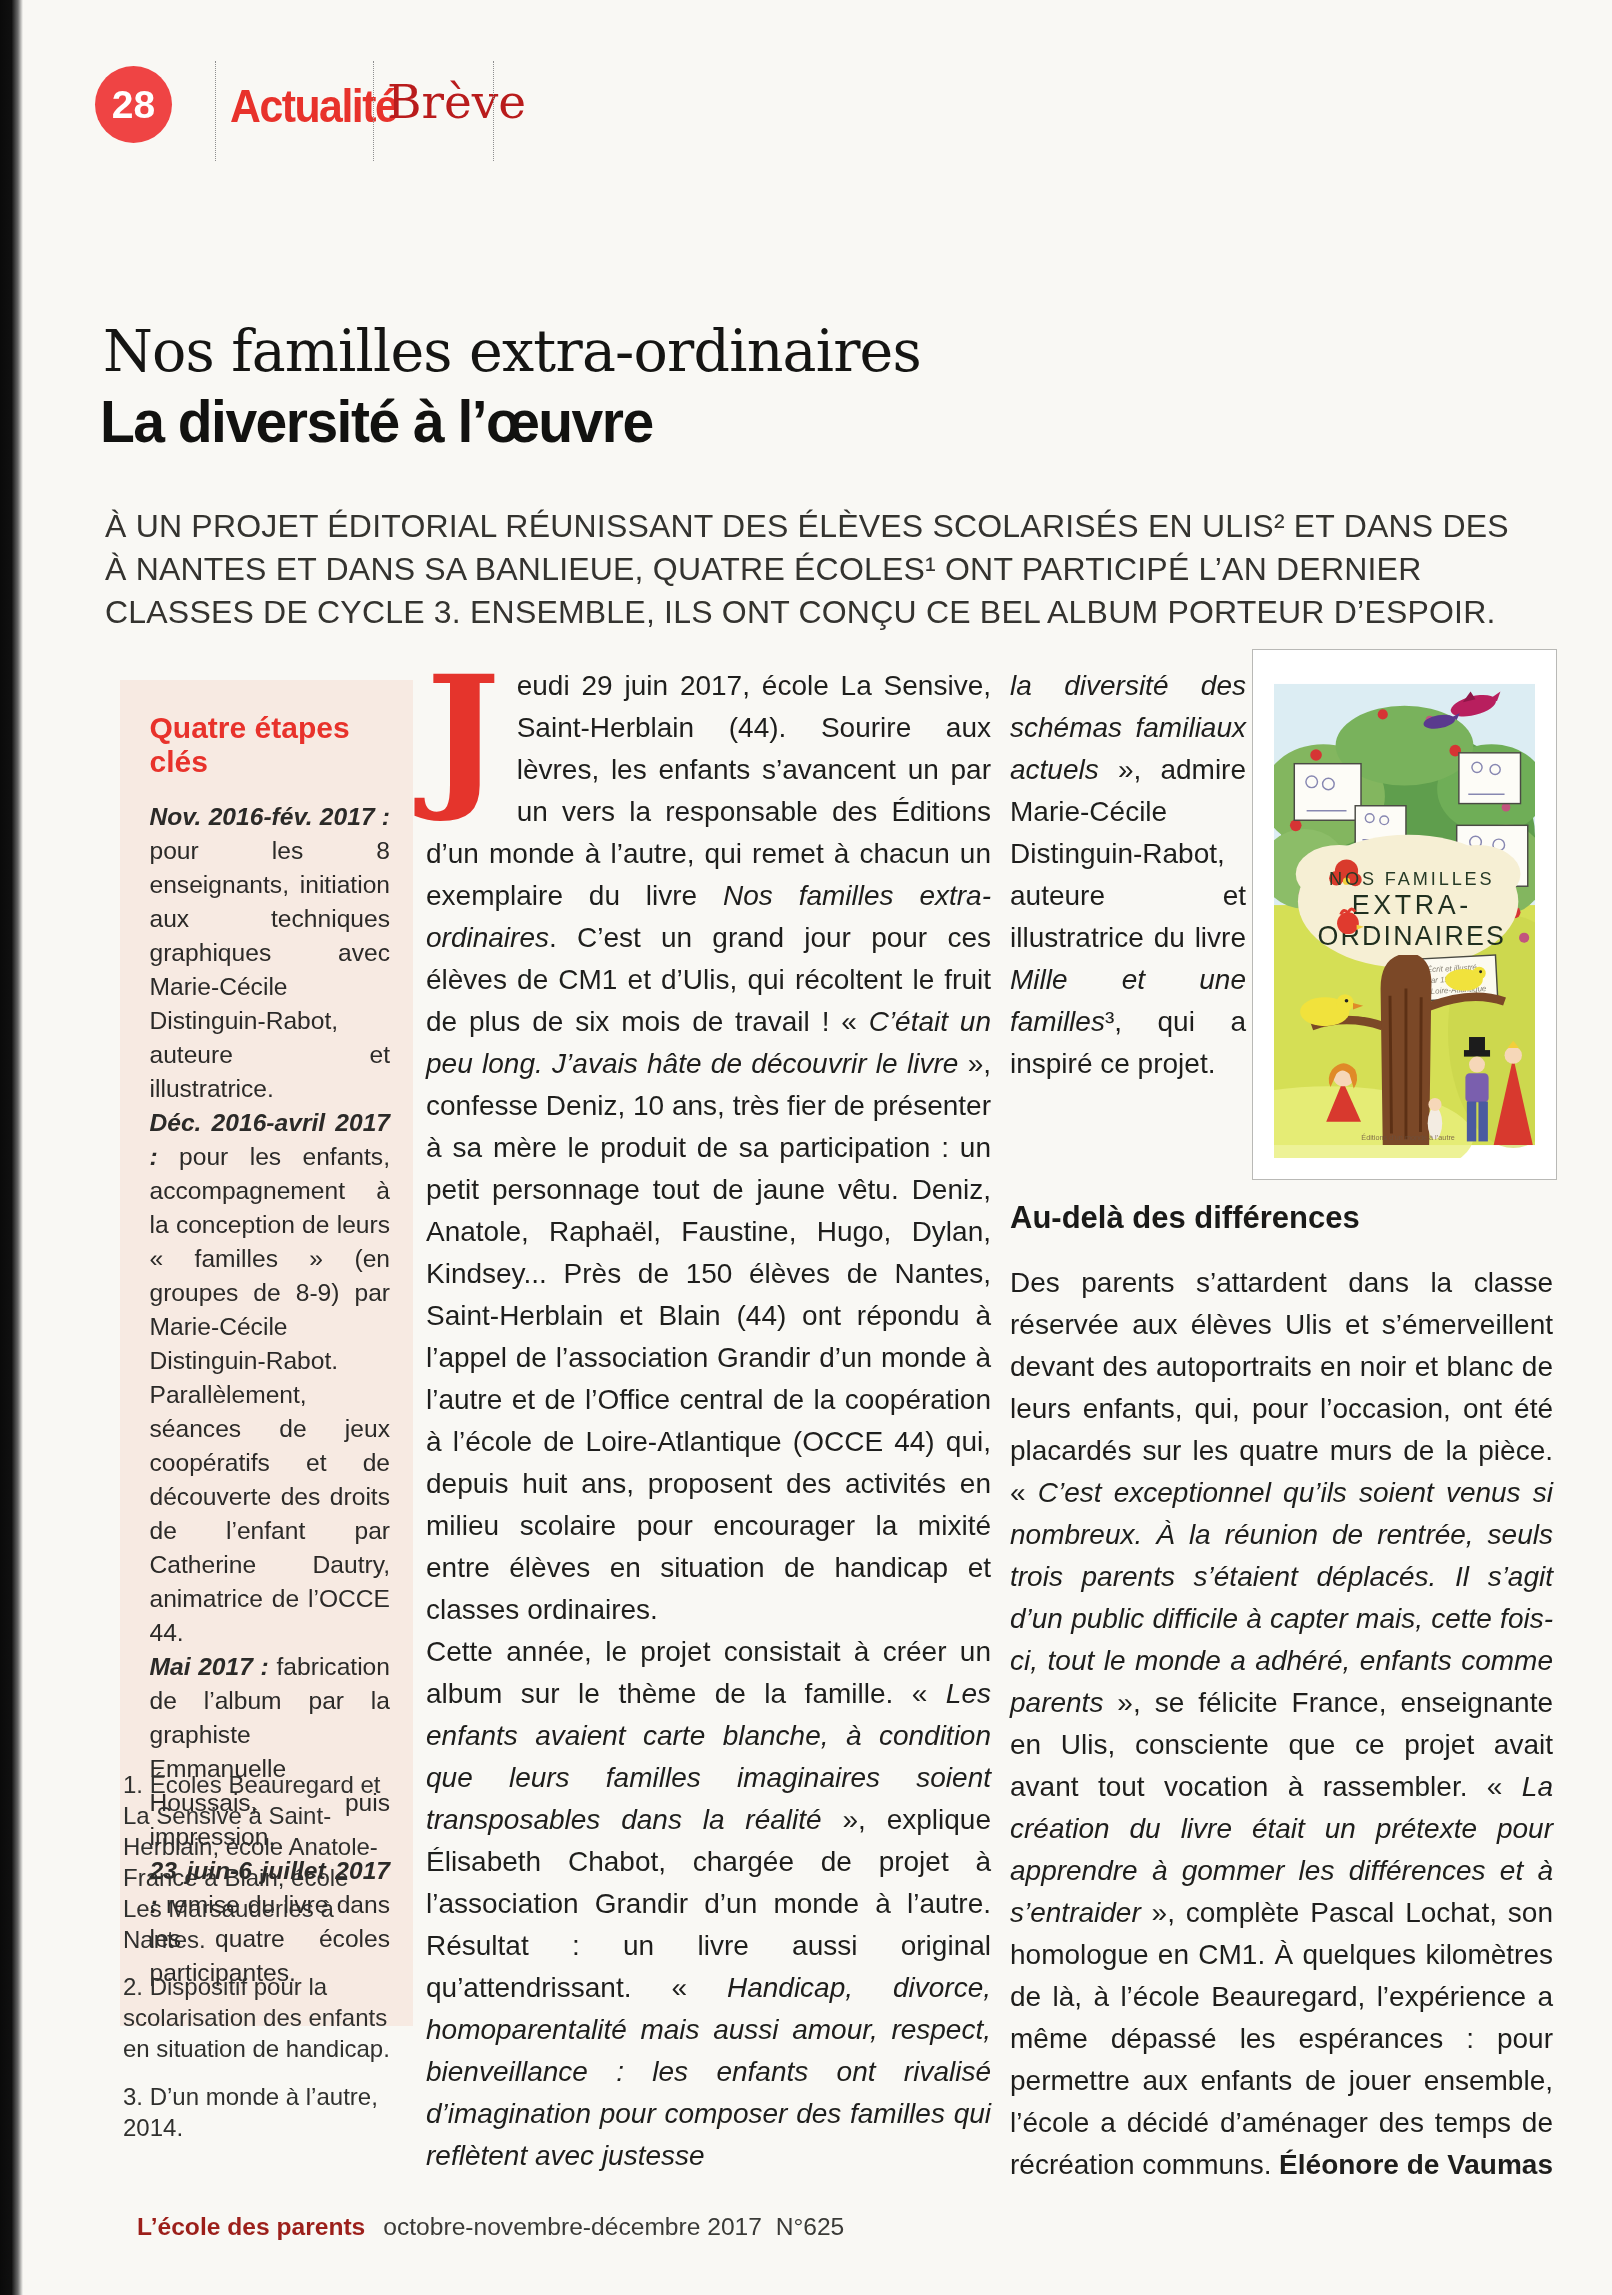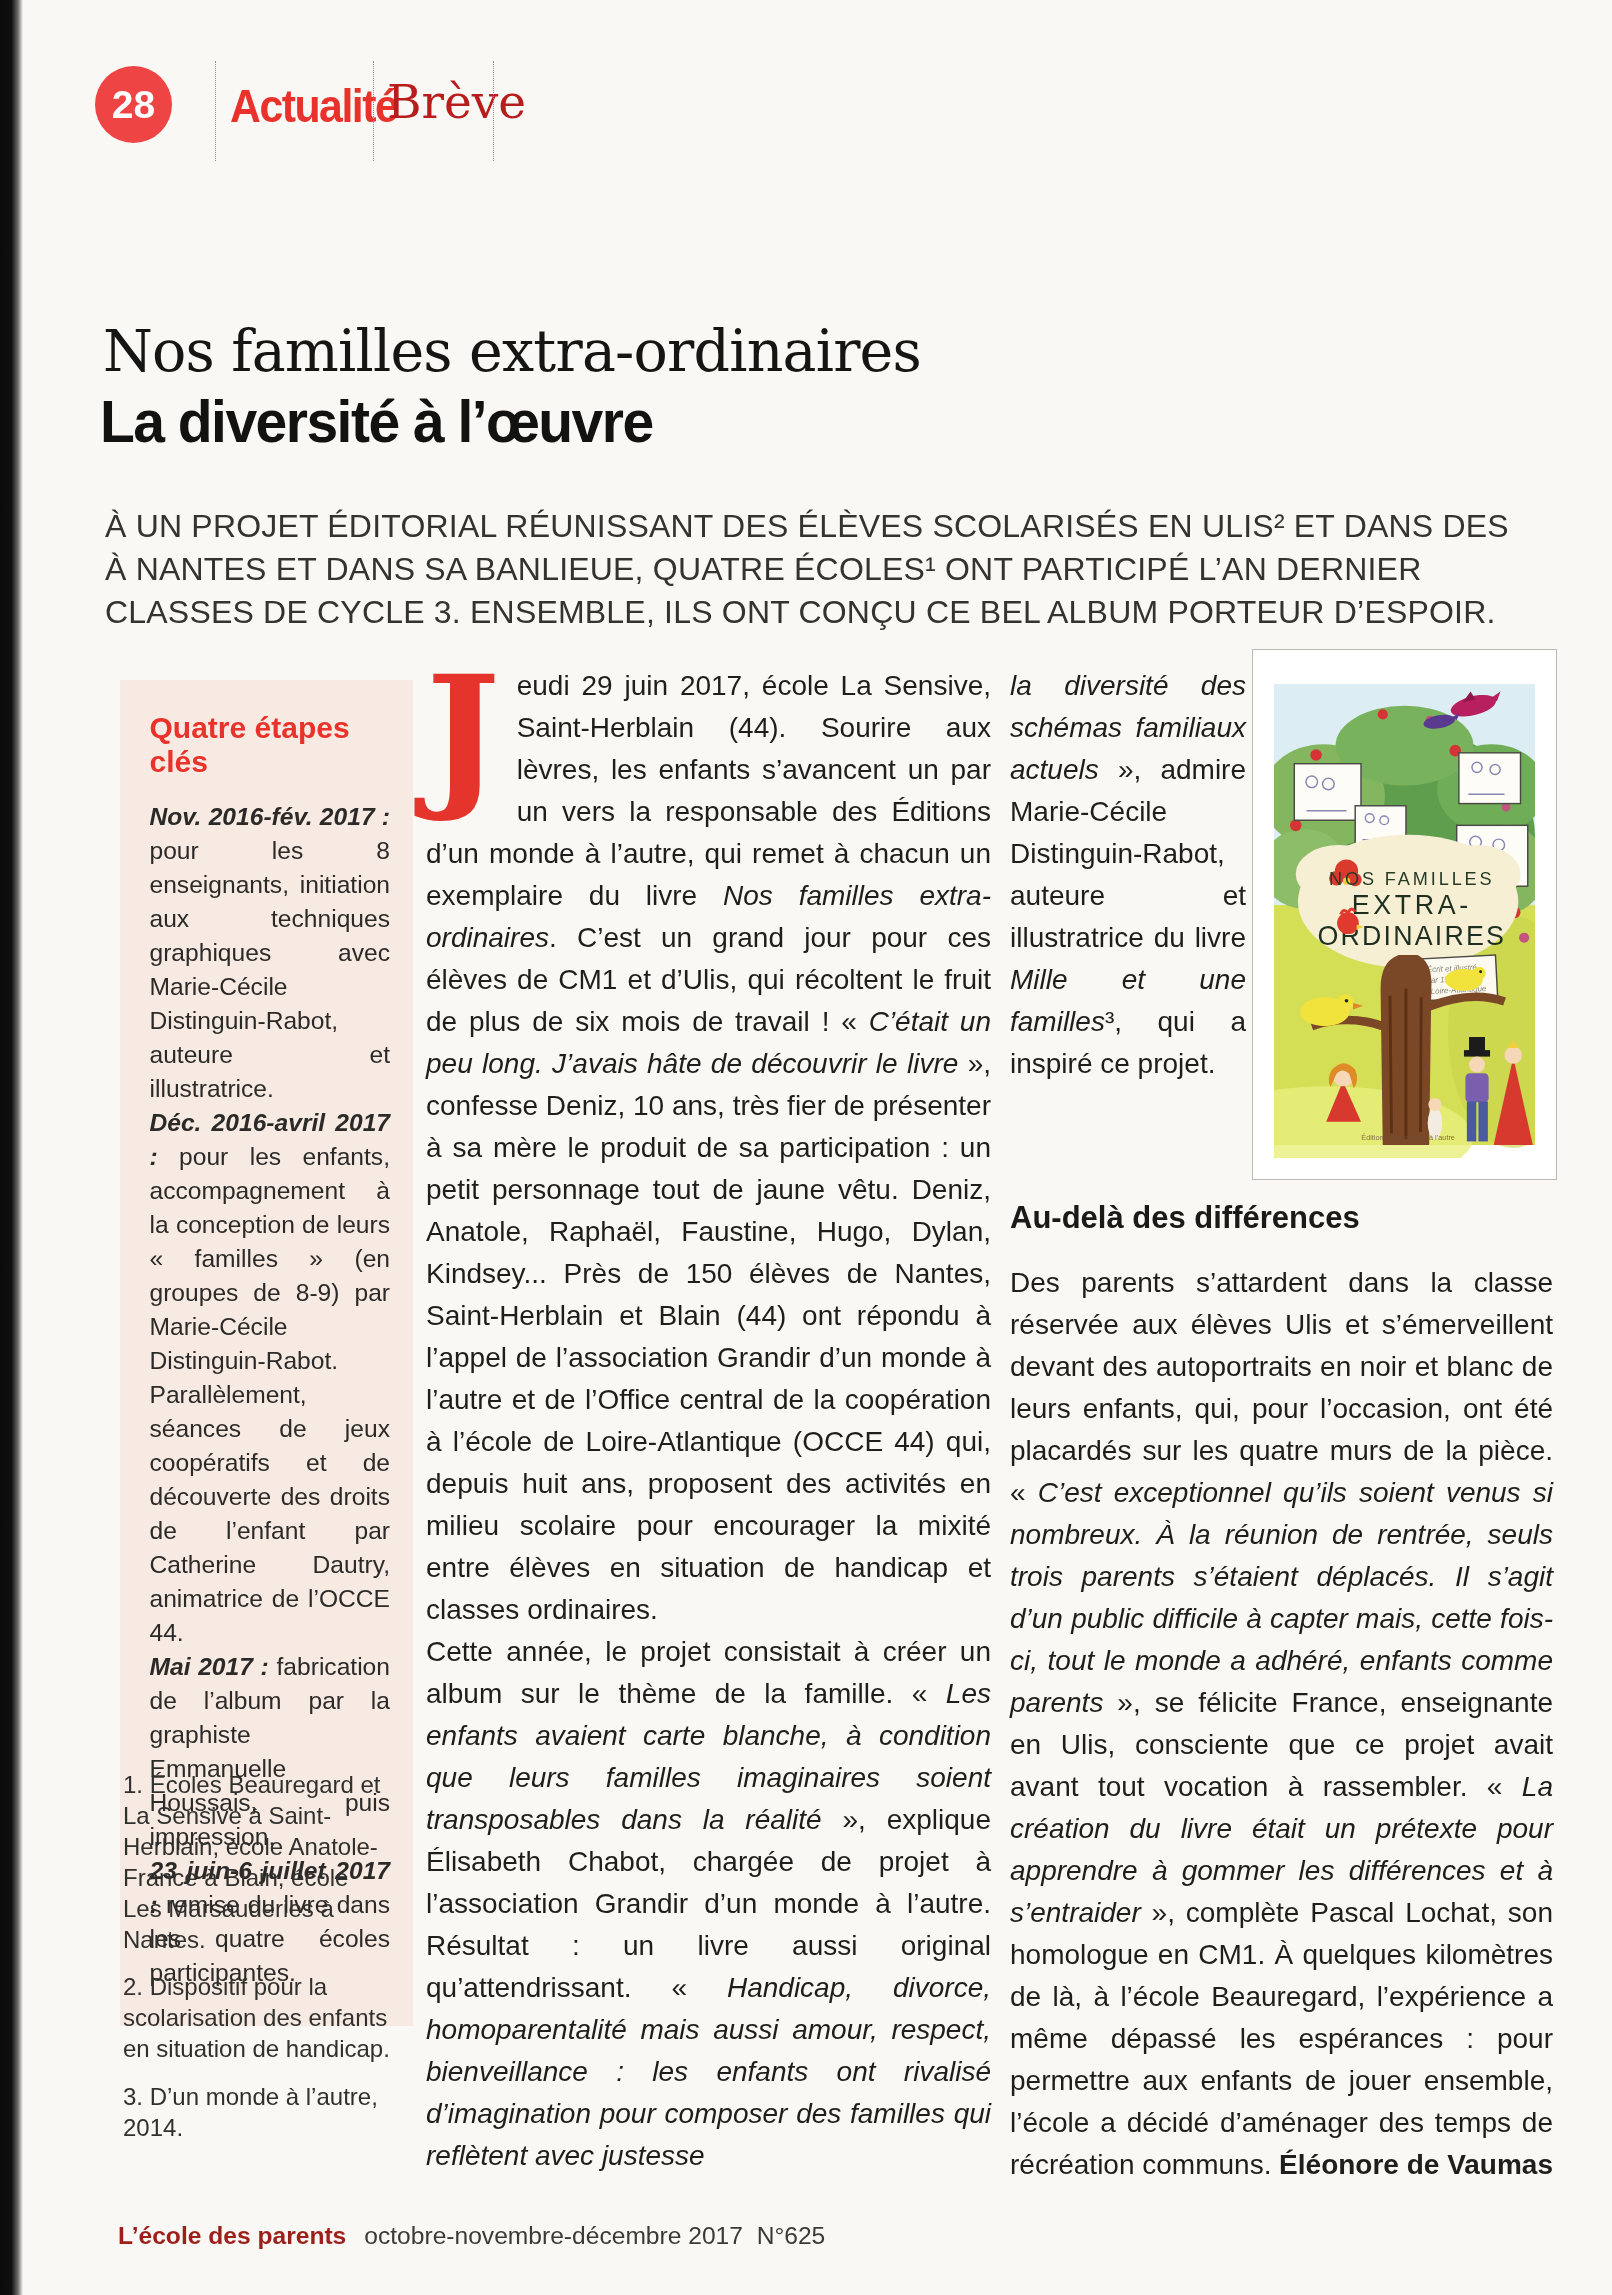--- a/index.html
+++ b/index.html
@@ -46,21 +46,21 @@
   .subhead{position:absolute;left:1010px;top:1200px;font-size:31px;font-weight:700;color:#1a1a18;
        white-space:nowrap;}
   .col-right-rest{position:absolute;left:1010px;top:1262px;width:543px;font-size:28px;
        line-height:42px;text-align:justify;}
   .sig{float:right;font-weight:700;}
   
   .book{position:absolute;left:1252px;top:649px;width:305px;height:531px;background:#fff;
        border:0.8px solid #b9b9b6;box-sizing:border-box;padding:21px;}
   .book svg{display:block;width:100%;height:100%;}
   
-  .footer{position:absolute;left:118px;top:2213px;font-size:24.6px;color:#3a3a37;white-space:nowrap;margin-top:9px;}
+  .footer{position:absolute;left:137px;top:2213px;font-size:24.6px;color:#3a3a37;white-space:nowrap;}
   .footer .mag{color:#9c1f1a;font-weight:700;margin-right:18px;}
 </style>
 </head>
 <body>
 
 <div class="scan-edge"></div>
 
 <div class="page-num">28</div>
 <div class="sep" style="left:215px"></div>
 <div class="section-label">Actualité</div>

